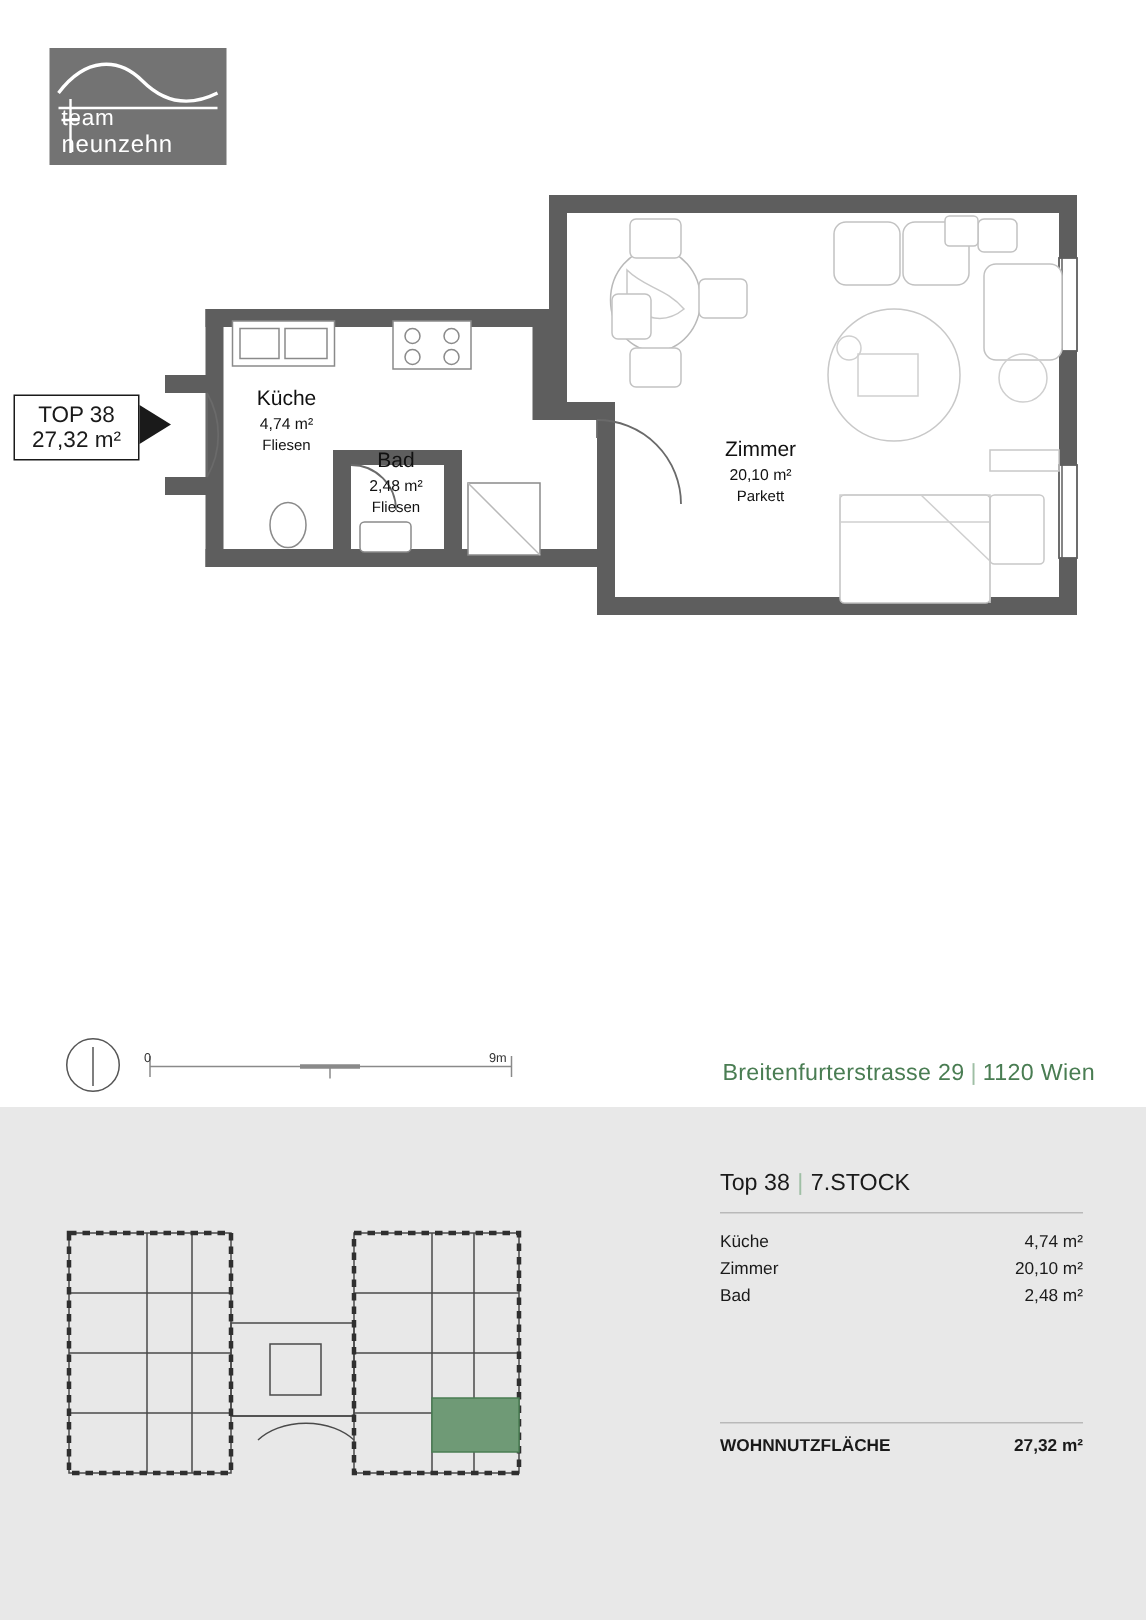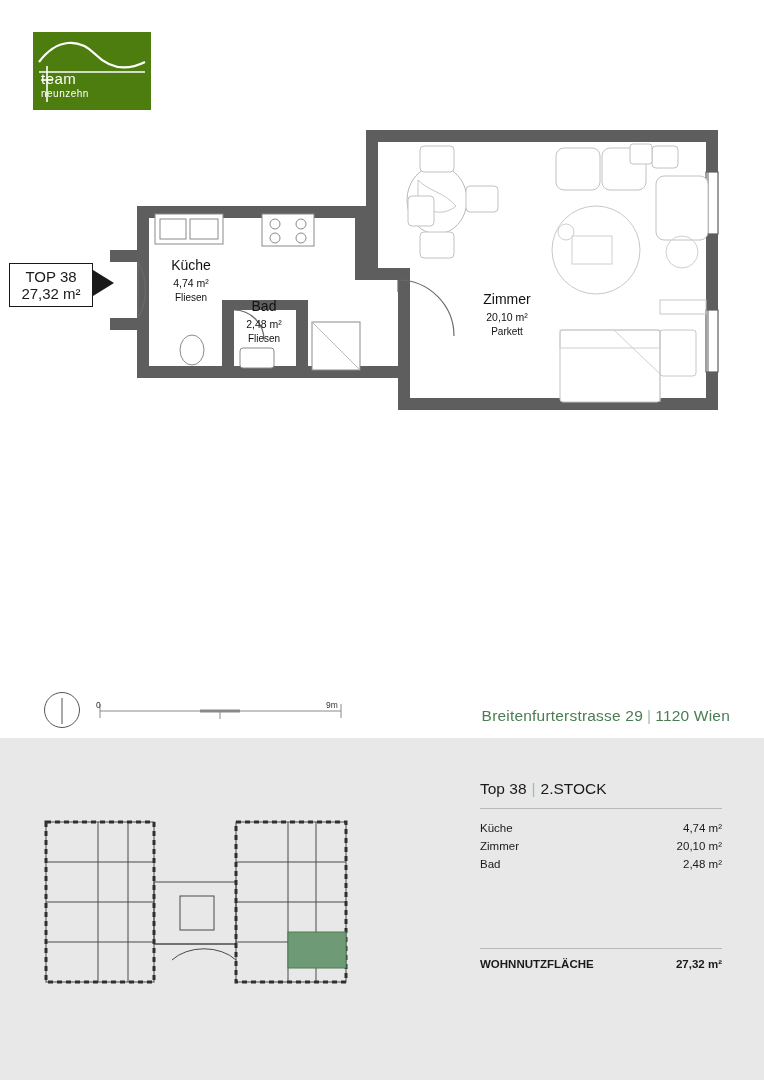--- a/index.html
+++ b/index.html
@@ -10,32 +10,32 @@
     font-family: "Liberation Sans", sans-serif;
     color: #1a1a1a;
     overflow: hidden;
   }
   .page { position: relative; width: 764px; height: 1080px; }
 
   
   .logo {
     position: absolute; left: 33px; top: 32px;
     width: 118px; height: 78px;
-    background: #4d7c0f;
+    background: #737373;
     display: flex; flex-direction: column; justify-content: flex-end;
     padding: 0;
   }
   .logo-inner { position: relative; width: 100%; height: 100%; }
   .logo-text {
     position: absolute; left: 8px; color: #ffffff;
     font-family: "Liberation Sans", sans-serif;
     letter-spacing: .5px;
   }
   .logo-text.t1 { top: 38px; font-size: 15px; }
-  .logo-text.t2 { top: 56px; font-size: 10px; }
+  .logo-text.t2 { top: 56px; font-size: 16px; }
   .logo-curve { position: absolute; left: 0; top: 0; width: 100%; height: 100%; }
 
   
   .plan { position: absolute; left: 0; top: 0; width: 764px; height: 700px; }
 
   
   .top-badge {
     position: absolute; left: 9px; top: 263px;
     width: 84px; height: 44px;
     border: 1.2px solid #1a1a1a; background: #fff;
@@ -285,21 +285,21 @@
     <g stroke="#2f2f2f" stroke-width="3" stroke-dasharray="5 4" fill="none">
       <rect x="6" y="12" width="108" height="160"></rect>
       <rect x="196" y="12" width="110" height="160"></rect>
     </g>
 
     <rect x="248" y="122" width="58" height="36" fill="#6f9a76" stroke="#4a7d53" stroke-width="1"></rect>
   </svg>
 
   <div class="info">
     <div class="info-title">
-      <span>Top 38</span><span class="sep">|</span><span>2.STOCK</span>
+      <span>Top 38</span><span class="sep">|</span><span>7.STOCK</span>
     </div>
     <div class="info-rule"></div>
 
     <div class="info-row">
       <span class="lbl">Küche</span>
       <span class="val">4,74 m²</span>
     </div>
     <div class="info-row">
       <span class="lbl">Zimmer</span>
       <span class="val">20,10 m²</span>

